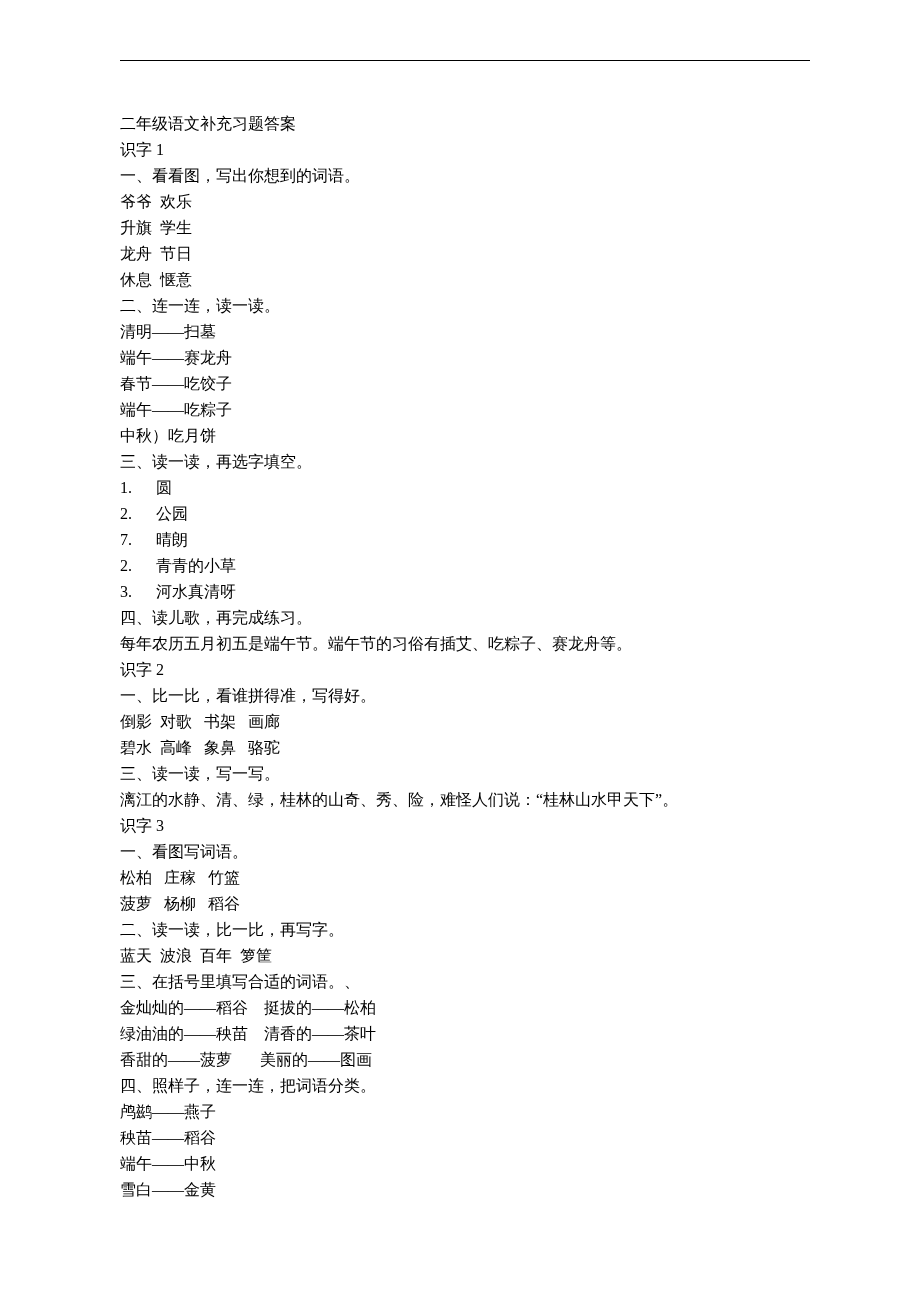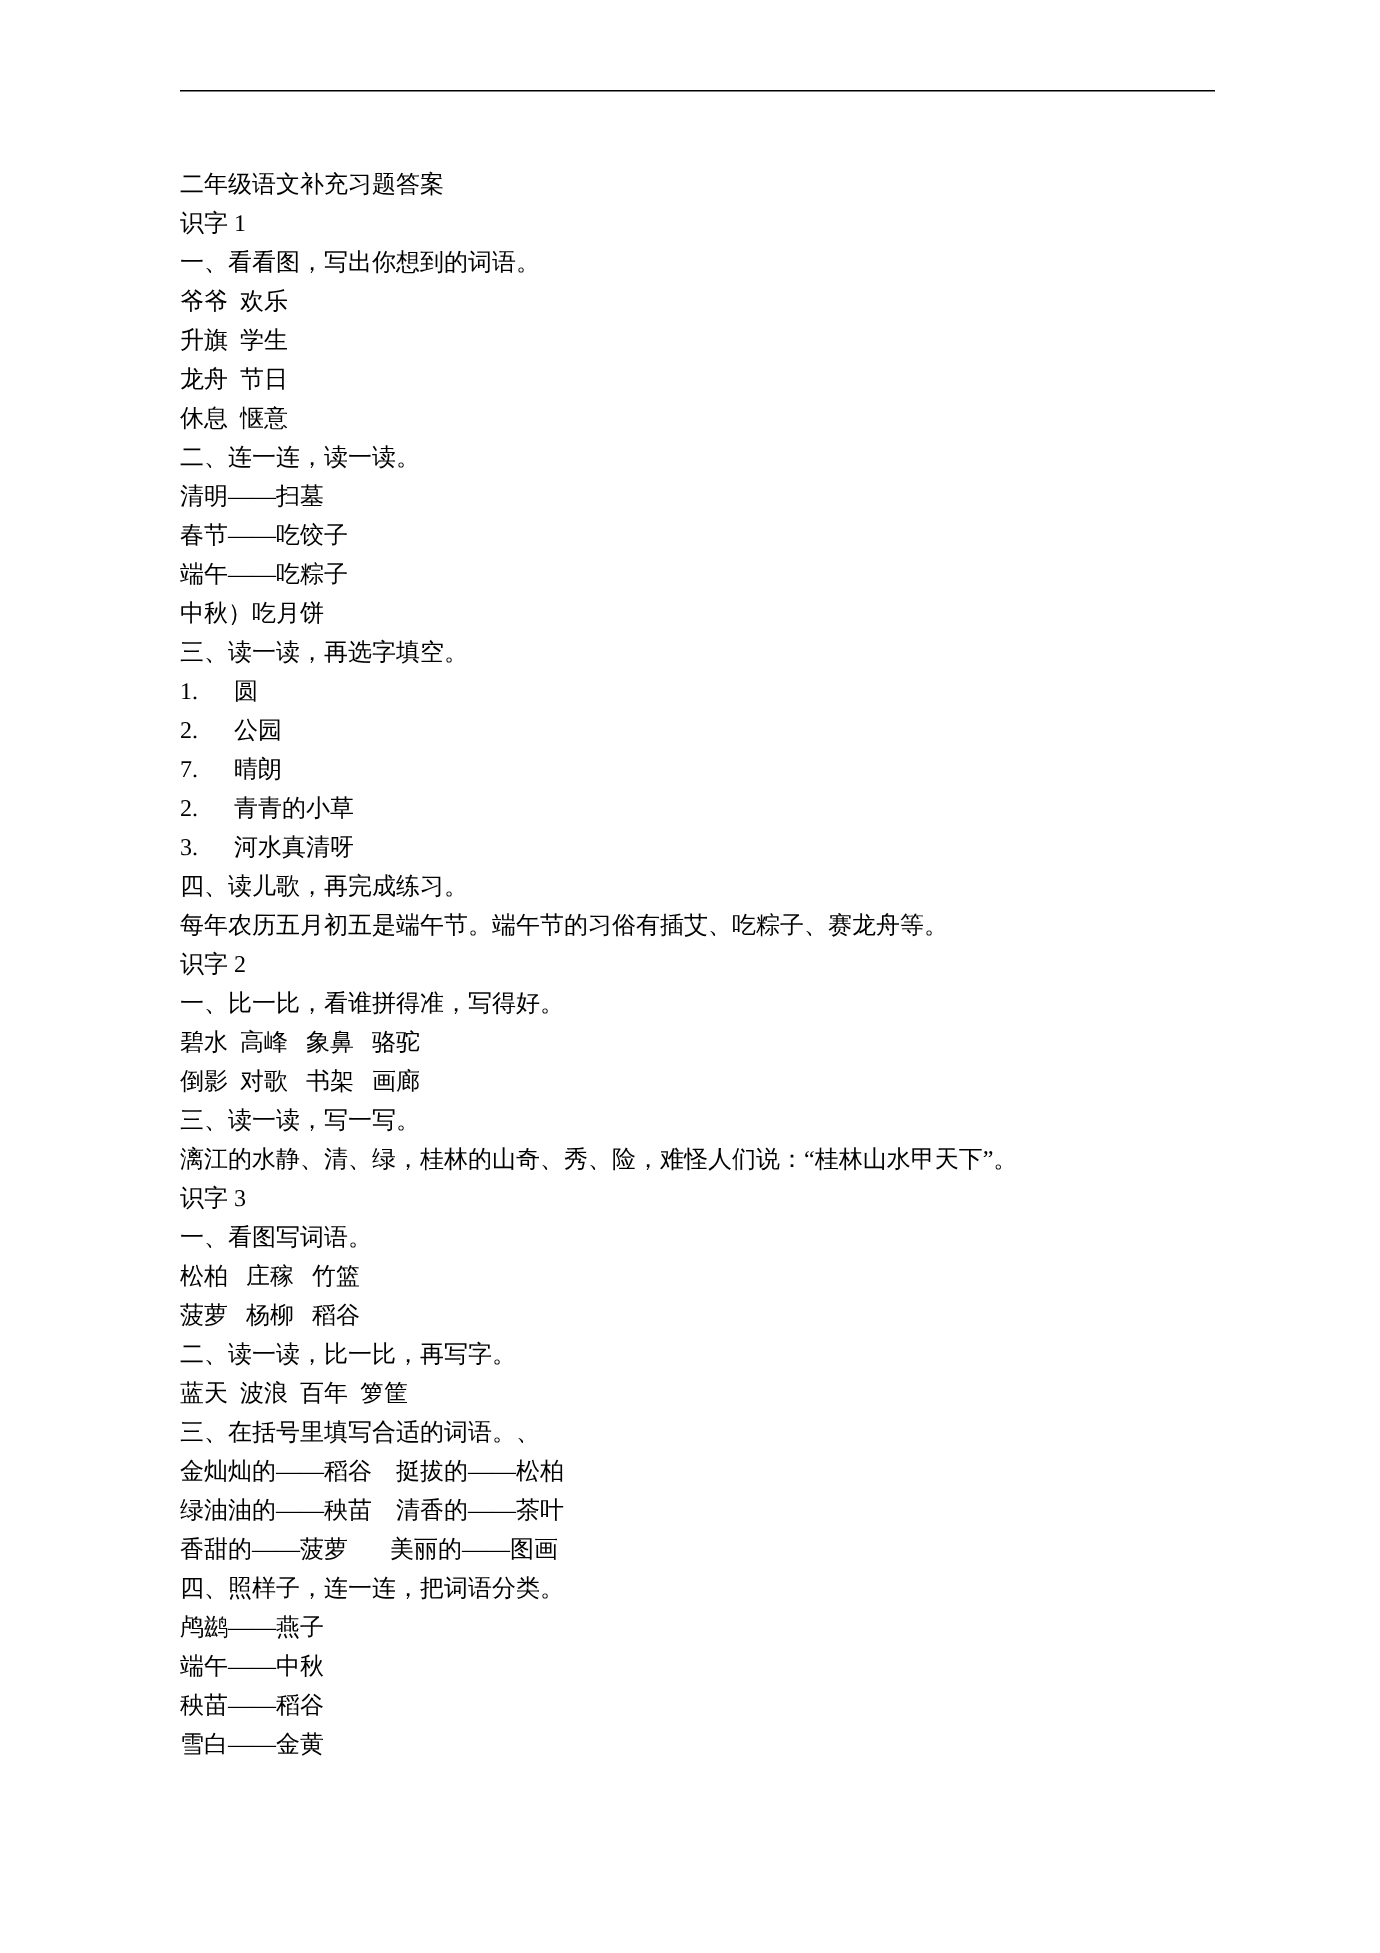--- a/index.html
+++ b/index.html
@@ -35,46 +35,47 @@
   <div>
     <div class="line">二年级语文补充习题答案</div>
     <div class="line">识字 1</div>
     <div class="line">一、看看图，写出你想到的词语。</div>
     <div class="line">爷爷  欢乐</div>
     <div class="line">升旗  学生</div>
     <div class="line">龙舟  节日</div>
     <div class="line">休息  惬意</div>
     <div class="line">二、连一连，读一读。</div>
     <div class="line">清明——扫墓</div>
+    <div class="line">端午——赛龙舟</div>
     <div class="line">春节——吃饺子</div>
     <div class="line">端午——吃粽子</div>
     <div class="line">中秋）吃月饼</div>
     <div class="line">三、读一读，再选字填空。</div>
     <div class="line">1.      圆</div>
     <div class="line">2.      公园</div>
     <div class="line">7.      晴朗</div>
     <div class="line">2.      青青的小草</div>
     <div class="line">3.      河水真清呀</div>
     <div class="line">四、读儿歌，再完成练习。</div>
     <div class="line">每年农历五月初五是端午节。端午节的习俗有插艾、吃粽子、赛龙舟等。</div>
     <div class="line">识字 2</div>
     <div class="line">一、比一比，看谁拼得准，写得好。</div>
+    <div class="line">倒影  对歌   书架   画廊</div>
     <div class="line">碧水  高峰   象鼻   骆驼</div>
-    <div class="line">倒影  对歌   书架   画廊</div>
     <div class="line">三、读一读，写一写。</div>
     <div class="line">漓江的水静、清、绿，桂林的山奇、秀、险，难怪人们说：“桂林山水甲天下”。</div>
     <div class="line">识字 3</div>
     <div class="line">一、看图写词语。</div>
     <div class="line">松柏   庄稼   竹篮</div>
     <div class="line">菠萝   杨柳   稻谷</div>
     <div class="line">二、读一读，比一比，再写字。</div>
     <div class="line">蓝天  波浪  百年  箩筐</div>
     <div class="line">三、在括号里填写合适的词语。、</div>
     <div class="line">金灿灿的——稻谷    挺拔的——松柏</div>
     <div class="line">绿油油的——秧苗    清香的——茶叶</div>
     <div class="line">香甜的——菠萝       美丽的——图画</div>
     <div class="line">四、照样子，连一连，把词语分类。</div>
     <div class="line">鸬鹚——燕子</div>
+    <div class="line">秧苗——稻谷</div>
     <div class="line">端午——中秋</div>
-    <div class="line">秧苗——稻谷</div>
     <div class="line">雪白——金黄</div>
   </div>
 </div>
 
 </body></html>

